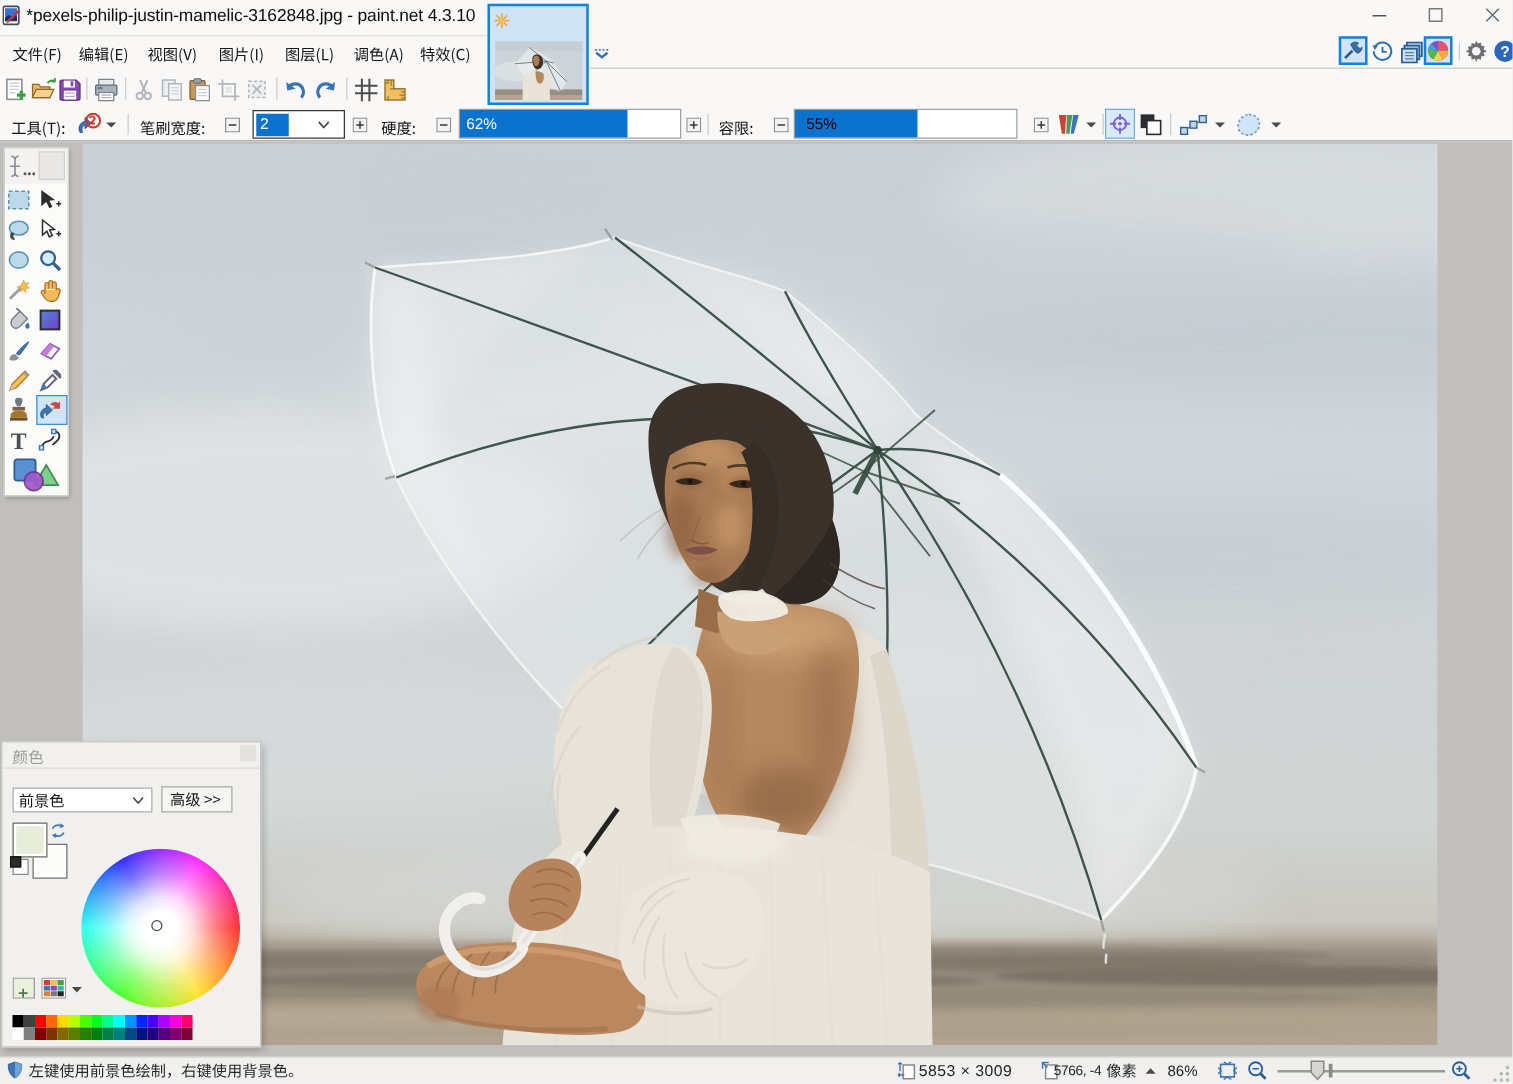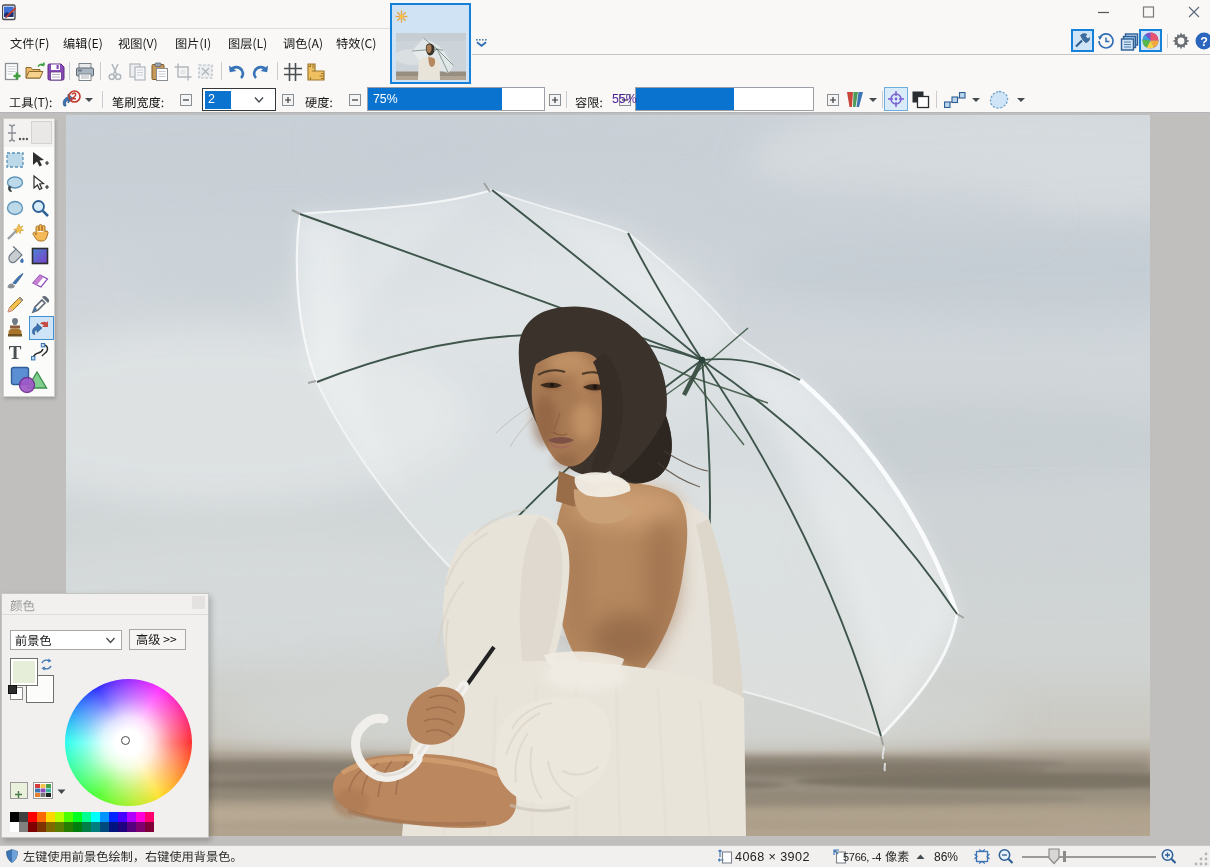--- a/index.html
+++ b/index.html
@@ -10,20 +10,21 @@
 .lbl{position:absolute;font-size:12px;color:#1a1a1a}
 </style>
 <div id="app">
 <svg class="abs" style="left:2px;top:4px" width="16" height="17" viewBox="0 0 16 17">
  <rect x="0.5" y="1" width="12.5" height="14.5" rx="1.5" fill="#fff" stroke="#4a4a52" stroke-width="1.4"></rect>
  <rect x="2" y="2.6" width="9.6" height="7.4" fill="#3b6fd4"></rect>
  <path d="M2 10 l3-2 2.4 1.6 2.6-2 1.6 1.2V13H2Z" fill="#1b2f77"></path>
  <path d="M12.8 3.6 3.6 12.6 2.6 14.6 5 13.8 14.2 4.8Z" fill="#c23b2e"></path>
  <path d="M2.6 14.6 5 13.8 3.6 12.6Z" fill="#5b8bd0"></path>
 </svg>
+    <div class="abs" style="left:21px;top:4px;font-size:13.9px;color:#0c0c0c;letter-spacing:-0.1px">*pexels-philip-justin-mamelic-3162848.jpg - paint.net 4.3.10</div>
 <svg class="abs" style="left:1090px;top:3px" width="120" height="18" viewBox="0 0 120 18">
  <line x1="8" y1="9.5" x2="19" y2="9.5" stroke="#555" stroke-width="1.2"></line>
  <rect x="53.5" y="4" width="10" height="10" fill="none" stroke="#7a7a7a" stroke-width="1.2"></rect>
  <path d="M99 4 L109 14 M109 4 L99 14" stroke="#5c6c7c" stroke-width="1.2"></path>
 </svg>
     <div style="position:absolute;left:10px;top:36px">
       <svg width="40" height="16" viewBox="0 0 40 16" style="overflow:visible;display:block">
         <path d="M5.2 2.0C5.5 2.6 5.9 3.5 6.1 4.0L7.1 3.6C6.9 3.1 6.5 2.3 6.1 1.7ZM0.6 4.0V4.9H2.5C3.2 6.7 4.2 8.3 5.5 9.6C4.1 10.8 2.5 11.6 0.4 12.2C0.6 12.4 0.9 12.8 1.0 13.0C3.0 12.4 4.7 11.5 6.1 10.3C7.5 11.5 9.2 12.4 11.2 13.0C11.3 12.7 11.6 12.3 11.8 12.1C9.8 11.6 8.2 10.8 6.8 9.6C8.1 8.4 9.0 6.8 9.7 4.9H11.6V4.0ZM6.1 9.0C5.0 7.8 4.1 6.4 3.5 4.9H8.7C8.1 6.5 7.2 7.9 6.1 9.0Z M16.1 7.9V8.8H19.6V13.1H20.5V8.8H23.8V7.9H20.5V5.2H23.3V4.3H20.5V2.0H19.6V4.3H17.9C18.1 3.8 18.2 3.2 18.3 2.6L17.5 2.4C17.2 4.0 16.7 5.6 16.0 6.6C16.2 6.7 16.6 7.0 16.8 7.1C17.1 6.6 17.4 5.9 17.6 5.2H19.6V7.9ZM15.5 1.9C14.8 3.7 13.7 5.6 12.6 6.7C12.7 7.0 13.0 7.4 13.1 7.6C13.5 7.2 13.9 6.7 14.2 6.2V13.0H15.1V4.8C15.6 3.9 16.0 3.0 16.3 2.1Z M27.3 14.5 28.0 14.2C26.9 12.4 26.4 10.4 26.4 8.3C26.4 6.2 26.9 4.2 28.0 2.4L27.3 2.1C26.2 3.9 25.5 5.9 25.5 8.3C25.5 10.7 26.2 12.7 27.3 14.5Z M29.8 12.1H30.9V8.1H34.3V7.1H30.9V4.1H34.9V3.1H29.8Z M36.5 14.5C37.6 12.7 38.3 10.7 38.3 8.3C38.3 5.9 37.6 3.9 36.5 2.1L35.8 2.4C36.8 4.2 37.3 6.2 37.3 8.3C37.3 10.4 36.8 12.4 35.8 14.2Z" fill="#1a1a1a"></path>
       </svg>
     </div>
@@ -243,38 +244,38 @@
       <svg width="28" height="16" viewBox="0 0 28 16" style="overflow:visible;display:block">
         <path d="M5.2 4.4V9.0H7.7C7.6 9.6 7.5 10.2 7.1 10.7C6.6 10.3 6.3 9.8 6.0 9.3L5.3 9.5C5.6 10.2 6.0 10.8 6.6 11.3C6.1 11.7 5.4 12.1 4.4 12.4C4.6 12.5 4.8 12.9 4.9 13.1C6.0 12.7 6.7 12.3 7.2 11.8C8.3 12.5 9.6 12.9 11.3 13.1C11.4 12.8 11.6 12.5 11.8 12.3C10.2 12.1 8.8 11.8 7.8 11.2C8.3 10.5 8.5 9.7 8.6 9.0H11.3V4.4H8.7V3.2H11.6V2.4H5.0V3.2H7.8V4.4ZM6.1 7.0H7.8V7.6L7.8 8.2H6.1ZM8.6 8.2 8.7 7.6V7.0H10.5V8.2ZM6.1 5.1H7.8V6.3H6.1ZM8.7 5.1H10.5V6.3H8.7ZM0.6 2.5V3.3H2.1C1.8 5.2 1.3 6.9 0.4 8.1C0.5 8.3 0.7 8.9 0.8 9.1C1.0 8.8 1.3 8.4 1.5 8.1V12.5H2.2V11.5H4.6V6.2H2.3C2.6 5.3 2.8 4.3 3.0 3.3H4.7V2.5ZM2.2 7.1H3.9V10.7H2.2Z M16.9 4.2V5.3H14.9V6.0H16.9V8.1H21.7V6.0H23.6V5.3H21.7V4.2H20.8V5.3H17.8V4.2ZM20.8 6.0V7.3H17.8V6.0ZM21.4 9.6C20.9 10.2 20.1 10.7 19.3 11.1C18.4 10.7 17.7 10.2 17.2 9.6ZM15.1 8.8V9.6H16.7L16.3 9.8C16.8 10.5 17.5 11.0 18.3 11.5C17.1 11.9 15.8 12.1 14.5 12.2C14.7 12.4 14.8 12.8 14.9 13.0C16.4 12.8 17.9 12.5 19.2 12.0C20.4 12.5 21.9 12.9 23.4 13.1C23.5 12.8 23.7 12.5 23.9 12.3C22.6 12.1 21.3 11.9 20.3 11.5C21.3 10.9 22.2 10.2 22.8 9.1L22.2 8.8L22.0 8.8ZM18.0 2.0C18.1 2.3 18.3 2.7 18.5 3.0H13.7V6.4C13.7 8.2 13.7 10.8 12.7 12.6C12.9 12.7 13.3 12.9 13.5 13.1C14.5 11.1 14.7 8.3 14.7 6.4V3.9H23.8V3.0H19.5C19.3 2.6 19.1 2.2 18.9 1.8Z M26.1 7.3C26.5 7.3 26.9 7.0 26.9 6.5C26.9 6.0 26.5 5.6 26.1 5.6C25.6 5.6 25.3 6.0 25.3 6.5C25.3 7.0 25.6 7.3 26.1 7.3ZM26.1 12.2C26.5 12.2 26.9 11.9 26.9 11.4C26.9 10.9 26.5 10.5 26.1 10.5C25.6 10.5 25.3 10.9 25.3 11.4C25.3 11.9 25.6 12.2 26.1 12.2Z" fill="#1a1a1a"></path>
       </svg>
     </div>
     <svg class="abs" style="left:349px;top:94px" width="12" height="12" viewBox="0 0 12 12">
       <rect x="0.5" y="0.5" width="11" height="11" fill="#f4f4f4" stroke="#8a8f94"></rect>
       <path d="M3 6 h6" stroke="#33383d" stroke-width="1.2"></path>
     </svg>
     <div class="abs" style="left:367px;top:87px;width:178px;height:24px;background:#fff;border:1px solid #9aa0a5"></div>
     <div class="abs" style="left:368px;top:88px;width:134px;height:22px;background:#0a72cf"></div>
-    <div class="abs" style="left:373px;top:92px;font-size:12.3px;color:#fff">75%</div>
+    <div class="abs" style="left:373px;top:92px;font-size:12.3px;color:#fff">62%</div>
     <svg class="abs" style="left:549px;top:94px" width="12" height="12" viewBox="0 0 12 12">
       <rect x="0.5" y="0.5" width="11" height="11" fill="#f4f4f4" stroke="#8a8f94"></rect>
       <path d="M3 6 h6 M6 3 v6" stroke="#33383d" stroke-width="1.2"></path>
     </svg>
     <div class="sep" style="left:566px;top:91px;height:17px"></div>
     <div style="position:absolute;left:575px;top:95px">
       <svg width="28" height="16" viewBox="0 0 28 16" style="overflow:visible;display:block">
         <path d="M4.0 4.4C3.3 5.3 2.2 6.1 1.1 6.7C1.3 6.8 1.6 7.2 1.7 7.4C2.8 6.7 4.1 5.7 4.9 4.6ZM7.2 4.9C8.3 5.6 9.7 6.6 10.3 7.3L11.0 6.7C10.3 6.0 8.9 5.0 7.8 4.4ZM6.0 5.4C4.9 7.2 2.7 8.8 0.5 9.6C0.7 9.8 0.9 10.1 1.0 10.3C1.6 10.1 2.2 9.9 2.7 9.6V13.1H3.6V12.7H8.6V13.0H9.5V9.4C10.0 9.7 10.6 10.0 11.1 10.2C11.2 9.9 11.5 9.6 11.7 9.4C9.7 8.6 8.0 7.7 6.6 6.1L6.8 5.8ZM3.6 11.8V9.8H8.6V11.8ZM3.6 9.0C4.6 8.3 5.4 7.6 6.1 6.8C6.9 7.7 7.8 8.4 8.8 9.0ZM5.3 2.0C5.5 2.3 5.6 2.6 5.8 3.0H1.0V5.2H1.9V3.8H10.3V5.2H11.2V3.0H6.8C6.7 2.6 6.5 2.1 6.2 1.7Z M13.3 2.3V13.0H14.1V3.2H15.9C15.7 4.0 15.3 5.1 14.9 5.9C15.8 6.9 16.0 7.7 16.0 8.4C16.0 8.8 16.0 9.1 15.8 9.3C15.7 9.3 15.5 9.4 15.4 9.4C15.2 9.4 15.0 9.4 14.7 9.4C14.8 9.6 14.9 9.9 14.9 10.2C15.2 10.2 15.5 10.2 15.7 10.1C16.0 10.1 16.2 10.0 16.4 9.9C16.7 9.7 16.9 9.1 16.9 8.5C16.9 7.7 16.7 6.8 15.8 5.8C16.2 4.8 16.6 3.6 17.0 2.6L16.4 2.3L16.3 2.3ZM22.1 5.4V6.9H18.5V5.4ZM22.1 4.6H18.5V3.2H22.1ZM17.6 13.1C17.8 12.9 18.2 12.8 20.7 12.1C20.7 11.9 20.6 11.5 20.7 11.2L18.5 11.8V7.7H19.7C20.3 10.2 21.4 12.0 23.4 13.0C23.5 12.7 23.8 12.4 24.0 12.2C23.0 11.8 22.2 11.1 21.6 10.2C22.3 9.8 23.1 9.3 23.7 8.8L23.1 8.1C22.6 8.6 21.9 9.1 21.2 9.6C20.9 9.0 20.7 8.4 20.5 7.7H23.0V2.4H17.6V11.4C17.6 11.9 17.3 12.2 17.2 12.3C17.3 12.5 17.5 12.8 17.6 13.1Z M26.1 7.3C26.5 7.3 26.9 7.0 26.9 6.5C26.9 6.0 26.5 5.6 26.1 5.6C25.6 5.6 25.3 6.0 25.3 6.5C25.3 7.0 25.6 7.3 26.1 7.3ZM26.1 12.2C26.5 12.2 26.9 11.9 26.9 11.4C26.9 10.9 26.5 10.5 26.1 10.5C25.6 10.5 25.3 10.9 25.3 11.4C25.3 11.9 25.6 12.2 26.1 12.2Z" fill="#1a1a1a"></path>
       </svg>
     </div>
     <svg class="abs" style="left:619px;top:94px" width="12" height="12" viewBox="0 0 12 12">
       <rect x="0.5" y="0.5" width="11" height="11" fill="#f4f4f4" stroke="#8a8f94"></rect>
       <path d="M3 6 h6" stroke="#33383d" stroke-width="1.2"></path>
     </svg>
     <div class="abs" style="left:635px;top:87px;width:179px;height:24px;background:#fff;border:1px solid #9aa0a5"></div>
     <div class="abs" style="left:636px;top:88px;width:98px;height:22px;background:#0a72cf"></div>
-    <div class="abs" style="left:612px;top:92px;font-size:12.3px;color:#4c1d95">55%</div>
+    <div class="abs" style="left:645px;top:92px;font-size:12.3px;color:#000000">55%</div>
     <svg class="abs" style="left:827px;top:94px" width="12" height="12" viewBox="0 0 12 12">
       <rect x="0.5" y="0.5" width="11" height="11" fill="#f4f4f4" stroke="#8a8f94"></rect>
       <path d="M3 6 h6 M6 3 v6" stroke="#33383d" stroke-width="1.2"></path>
     </svg>
     <svg class="abs" style="left:845px;top:90px" width="20" height="20" viewBox="0 0 20 20">
  <path d="M2 2 L8 2 L7 17 L4.5 17Z" fill="#c94537"></path>
  <path d="M8.5 2 L13 2 L10.5 17 L8 17Z" fill="#4b9b57"></path>
  <path d="M13.5 2 L18 2 L14 17 L11.5 17Z" fill="#3c74b4"></path>
 </svg>
     <svg class="abs" style="left:868px;top:97px" width="10" height="6" viewBox="0 0 10 6">
@@ -659,21 +660,21 @@
 </svg>
     <div style="position:absolute;left:23px;top:849px">
       <svg width="220" height="16" viewBox="0 0 220 16" style="overflow:visible;display:block">
         <path d="M4.5 1.8C4.4 2.5 4.3 3.3 4.1 4.0H0.8V4.9H3.9C3.2 7.5 2.2 10.0 0.3 11.6C0.5 11.8 0.8 12.1 1.0 12.3C2.4 11.0 3.4 9.2 4.1 7.3V8.1H6.8V11.8H2.8V12.7H11.6V11.8H7.8V8.1H11.0V7.3H4.1C4.4 6.5 4.6 5.7 4.8 4.9H11.3V4.0H5.1C5.2 3.3 5.3 2.6 5.5 2.0Z M12.8 7.9V8.7H14.2V11.1C14.2 11.6 13.8 12.1 13.6 12.2C13.8 12.4 14.0 12.7 14.1 12.9C14.3 12.7 14.6 12.5 16.5 11.1C16.4 11.0 16.3 10.7 16.2 10.4L15.0 11.2V8.7H16.3V7.9H15.0V6.2H16.2V5.4H13.3C13.6 5.0 13.9 4.5 14.1 4.0H16.3V3.2H14.5C14.7 2.8 14.8 2.4 14.9 2.0L14.1 1.8C13.8 3.0 13.2 4.2 12.5 5.0C12.7 5.2 13.0 5.6 13.1 5.7L13.3 5.4V6.2H14.2V7.9ZM19.3 2.8V3.5H20.7V4.4H18.9V5.1H20.7V6.1H19.3V6.8H20.7V7.7H19.2V8.5H20.7V9.5H18.9V10.2H20.7V11.7H21.4V10.2H23.7V9.5H21.4V8.5H23.4V7.7H21.4V6.8H23.2V5.1H24.0V4.4H23.2V2.8H21.4V1.9H20.7V2.8ZM21.4 5.1H22.5V6.1H21.4ZM21.4 4.4V3.5H22.5V4.4ZM16.7 7.1C16.7 7.0 16.8 7.0 16.9 6.9H18.2C18.1 7.9 17.9 8.7 17.7 9.5C17.5 9.1 17.3 8.6 17.2 8.0L16.6 8.3C16.8 9.1 17.1 9.8 17.4 10.4C17.0 11.3 16.4 12.0 15.7 12.5C15.9 12.6 16.1 12.9 16.2 13.1C16.9 12.6 17.4 12.0 17.8 11.2C18.9 12.6 20.4 12.9 22.1 12.9H23.7C23.7 12.7 23.9 12.3 24.0 12.1C23.6 12.1 22.4 12.1 22.1 12.1C20.6 12.1 19.2 11.8 18.2 10.4C18.6 9.3 18.8 7.9 18.9 6.2L18.5 6.1L18.3 6.1H17.6C18.1 5.2 18.6 4.0 19.0 2.8L18.5 2.4L18.3 2.5H16.5V3.4H18.0C17.6 4.4 17.2 5.4 17.0 5.7C16.8 6.1 16.5 6.4 16.3 6.5C16.4 6.6 16.6 6.9 16.7 7.1Z M31.7 1.9V3.2H28.3V4.0H31.7V5.2H28.7V8.6H31.6C31.6 9.3 31.4 9.9 31.0 10.5C30.3 10.0 29.8 9.5 29.4 8.8L28.7 9.1C29.1 9.9 29.7 10.5 30.4 11.1C29.9 11.6 29.0 12.0 27.9 12.3C28.1 12.5 28.3 12.9 28.4 13.1C29.7 12.7 30.6 12.2 31.2 11.6C32.4 12.3 34.0 12.8 35.7 13.1C35.8 12.8 36.1 12.5 36.3 12.2C34.5 12.1 33.0 11.6 31.7 11.0C32.2 10.2 32.4 9.4 32.5 8.6H35.7V5.2H32.6V4.0H36.1V3.2H32.6V1.9ZM29.5 6.0H31.7V7.3L31.7 7.8H29.5ZM32.6 6.0H34.9V7.8H32.6L32.6 7.3ZM27.8 1.8C27.1 3.7 25.9 5.5 24.7 6.6C24.8 6.9 25.1 7.3 25.2 7.5C25.6 7.1 26.1 6.5 26.5 5.9V13.1H27.4V4.6C27.9 3.8 28.3 2.9 28.6 2.1Z M38.5 2.7V7.1C38.5 8.8 38.3 11.0 37.0 12.5C37.2 12.6 37.6 12.9 37.7 13.1C38.6 12.1 39.1 10.7 39.2 9.3H42.3V12.9H43.2V9.3H46.5V11.8C46.5 12.0 46.4 12.1 46.2 12.1C46.0 12.1 45.1 12.1 44.3 12.1C44.4 12.3 44.5 12.7 44.6 13.0C45.7 13.0 46.4 13.0 46.9 12.8C47.3 12.7 47.4 12.4 47.4 11.8V2.7ZM39.4 3.6H42.3V5.5H39.4ZM46.5 3.6V5.5H43.2V3.6ZM39.4 6.4H42.3V8.4H39.3C39.4 8.0 39.4 7.5 39.4 7.1ZM46.5 6.4V8.4H43.2V6.4Z M56.2 5.8V10.8H57.0V5.8ZM58.6 5.4V11.9C58.6 12.1 58.6 12.1 58.4 12.1C58.2 12.2 57.5 12.2 56.8 12.1C56.9 12.4 57.1 12.8 57.1 13.0C58.0 13.0 58.7 13.0 59.0 12.8C59.4 12.7 59.5 12.4 59.5 11.9V5.4ZM57.6 1.8C57.4 2.4 56.9 3.2 56.5 3.8H52.8L53.4 3.5C53.2 3.1 52.7 2.3 52.2 1.8L51.3 2.1C51.8 2.6 52.2 3.3 52.5 3.8H49.4V4.6H60.4V3.8H57.5C57.9 3.3 58.3 2.6 58.6 2.1ZM53.8 8.4V9.6H51.1V8.4ZM53.8 7.7H51.1V6.5H53.8ZM50.2 5.7V13.0H51.1V10.4H53.8V12.0C53.8 12.2 53.7 12.2 53.6 12.2C53.4 12.2 52.9 12.2 52.2 12.2C52.4 12.4 52.5 12.8 52.5 13.0C53.4 13.0 53.9 13.0 54.2 12.8C54.6 12.7 54.7 12.5 54.7 12.0V5.7Z M64.0 4.3H70.2V5.1H64.0ZM64.0 2.9H70.2V3.7H64.0ZM64.2 8.5H70.0V9.7H64.2ZM68.6 11.3C69.7 11.7 71.1 12.4 71.8 12.9L72.5 12.3C71.7 11.8 70.3 11.1 69.2 10.7ZM64.6 10.7C63.8 11.3 62.6 11.8 61.5 12.2C61.7 12.3 62.1 12.7 62.2 12.8C63.3 12.4 64.6 11.7 65.4 11.0ZM66.3 5.9C66.4 6.1 66.5 6.3 66.6 6.5H61.7V7.2H72.5V6.5H67.6C67.5 6.2 67.3 5.9 67.1 5.7H71.1V2.3H63.1V5.7H66.9ZM63.4 7.9V10.4H66.6V12.2C66.6 12.3 66.6 12.3 66.4 12.3C66.3 12.3 65.7 12.3 65.0 12.3C65.1 12.5 65.3 12.8 65.3 13.1C66.2 13.1 66.7 13.1 67.1 12.9C67.5 12.8 67.6 12.6 67.6 12.2V10.4H70.9V7.9Z M79.0 6.1V8.2H76.2V6.1ZM79.9 6.1H82.8V8.2H79.9ZM80.5 3.7C80.1 4.2 79.7 4.8 79.2 5.2H76.0C76.5 4.7 76.9 4.2 77.3 3.7ZM77.5 1.8C76.7 3.4 75.2 4.9 73.7 5.8C73.8 6.0 74.1 6.5 74.2 6.7C74.6 6.5 74.9 6.2 75.3 5.9V11.1C75.3 12.5 75.9 12.8 77.8 12.8C78.3 12.8 82.0 12.8 82.5 12.8C84.4 12.8 84.7 12.3 84.9 10.4C84.7 10.3 84.3 10.2 84.1 10.1C83.9 11.7 83.7 12.0 82.5 12.0C81.7 12.0 78.4 12.0 77.8 12.0C76.4 12.0 76.2 11.8 76.2 11.1V9.1H82.8V9.6H83.7V5.2H80.3C80.9 4.6 81.5 3.9 81.9 3.3L81.3 2.8L81.1 2.9H77.9C78.0 2.6 78.2 2.4 78.3 2.1Z M85.9 11.4 86.1 12.3C87.1 11.9 88.5 11.4 89.8 10.9L89.6 10.1C88.2 10.6 86.8 11.1 85.9 11.4ZM91.3 5.9V6.7H95.5V5.9ZM86.1 6.9C86.3 6.8 86.5 6.8 87.8 6.6C87.3 7.3 86.9 7.9 86.7 8.2C86.4 8.6 86.1 8.9 85.9 9.0C86.0 9.2 86.1 9.7 86.2 9.9C86.4 9.7 86.8 9.6 89.6 8.8C89.6 8.6 89.6 8.3 89.6 8.0L87.5 8.6C88.3 7.5 89.1 6.1 89.8 4.8L89.0 4.4C88.8 4.8 88.5 5.3 88.3 5.8L87.0 5.9C87.6 4.9 88.3 3.5 88.8 2.2L87.9 1.8C87.5 3.3 86.7 4.9 86.4 5.3C86.2 5.7 86.0 6.0 85.8 6.1C85.9 6.3 86.0 6.7 86.1 6.9ZM90.2 12.8C90.5 12.6 91.0 12.6 95.5 12.1C95.7 12.4 95.9 12.8 96.0 13.1L96.8 12.7C96.4 11.9 95.6 10.6 94.9 9.7L94.2 10.0C94.5 10.4 94.8 10.9 95.1 11.4L91.6 11.7C92.1 10.9 92.8 9.7 93.3 8.9H96.6V8.0H90.2V8.9H92.3C91.8 9.7 90.9 11.2 90.6 11.6C90.4 11.8 90.1 11.9 89.9 11.9C90.0 12.1 90.1 12.6 90.2 12.8ZM93.1 1.8C92.4 3.5 91.1 5.0 89.7 5.9C89.9 6.1 90.1 6.5 90.2 6.7C91.4 5.9 92.5 4.7 93.3 3.3C94.2 4.5 95.5 5.7 96.6 6.6C96.7 6.3 96.9 5.9 97.1 5.7C95.9 5.0 94.5 3.7 93.8 2.5L94.0 2.1Z M105.8 3.0V9.7H106.7V3.0ZM108.0 2.0V11.8C108.0 12.0 108.0 12.1 107.8 12.1C107.5 12.1 106.9 12.1 106.1 12.0C106.3 12.3 106.4 12.7 106.4 13.0C107.4 13.0 108.0 13.0 108.4 12.8C108.8 12.7 108.9 12.4 108.9 11.8V2.0ZM99.3 2.1C99.1 3.3 98.7 4.5 98.1 5.3C98.3 5.4 98.7 5.6 98.9 5.7C99.1 5.3 99.3 4.9 99.5 4.4H101.1V5.7H98.1V6.6H101.1V7.8H98.7V12.1H99.5V8.6H101.1V13.0H102.0V8.6H103.7V11.1C103.7 11.3 103.7 11.3 103.5 11.3C103.4 11.3 103.0 11.3 102.5 11.3C102.6 11.5 102.7 11.8 102.7 12.1C103.4 12.1 103.9 12.1 104.2 11.9C104.5 11.8 104.5 11.6 104.5 11.2V7.8H102.0V6.6H105.0V5.7H102.0V4.4H104.5V3.6H102.0V1.9H101.1V3.6H99.8C100.0 3.2 100.1 2.7 100.2 2.3Z M111.7 13.4C113.0 12.9 113.8 11.9 113.8 10.6C113.8 9.8 113.5 9.2 112.8 9.2C112.3 9.2 111.9 9.5 111.9 10.1C111.9 10.7 112.3 11.0 112.8 11.0L113.0 10.9C112.9 11.8 112.4 12.3 111.4 12.7Z M127.0 1.8C126.9 2.6 126.7 3.4 126.4 4.1H122.8V5.0H126.1C125.3 7.0 124.1 8.7 122.4 9.9C122.6 10.1 122.9 10.4 123.0 10.7C123.9 10.0 124.6 9.2 125.3 8.4V13.1H126.2V12.4H131.6V13.0H132.6V7.4H125.9C126.4 6.6 126.8 5.8 127.1 5.0H133.5V4.1H127.4C127.6 3.4 127.8 2.7 128.0 2.0ZM126.2 11.5V8.3H131.6V11.5Z M134.8 7.9V8.7H136.2V11.1C136.2 11.6 135.8 12.1 135.6 12.2C135.8 12.4 136.0 12.7 136.1 12.9C136.3 12.7 136.6 12.5 138.5 11.1C138.4 11.0 138.3 10.7 138.2 10.4L137.0 11.2V8.7H138.3V7.9H137.0V6.2H138.2V5.4H135.3C135.6 5.0 135.9 4.5 136.1 4.0H138.3V3.2H136.5C136.7 2.8 136.8 2.4 136.9 2.0L136.1 1.8C135.8 3.0 135.2 4.2 134.5 5.0C134.7 5.2 135.0 5.6 135.1 5.7L135.3 5.4V6.2H136.2V7.9ZM141.3 2.8V3.5H142.7V4.4H140.9V5.1H142.7V6.1H141.3V6.8H142.7V7.7H141.2V8.5H142.7V9.5H140.9V10.2H142.7V11.7H143.4V10.2H145.7V9.5H143.4V8.5H145.4V7.7H143.4V6.8H145.2V5.1H146.0V4.4H145.2V2.8H143.4V1.9H142.7V2.8ZM143.4 5.1H144.5V6.1H143.4ZM143.4 4.4V3.5H144.5V4.4ZM138.7 7.1C138.7 7.0 138.8 7.0 138.9 6.9H140.2C140.1 7.9 139.9 8.7 139.7 9.5C139.5 9.1 139.3 8.6 139.2 8.0L138.6 8.3C138.8 9.1 139.1 9.8 139.4 10.4C139.0 11.3 138.4 12.0 137.7 12.5C137.9 12.6 138.1 12.9 138.2 13.1C138.9 12.6 139.4 12.0 139.8 11.2C140.9 12.6 142.4 12.9 144.1 12.9H145.7C145.7 12.7 145.9 12.3 146.0 12.1C145.6 12.1 144.4 12.1 144.1 12.1C142.6 12.1 141.2 11.8 140.2 10.4C140.6 9.3 140.8 7.9 140.9 6.2L140.5 6.1L140.3 6.1H139.6C140.1 5.2 140.6 4.0 141.0 2.8L140.5 2.4L140.3 2.5H138.5V3.4H140.0C139.6 4.4 139.2 5.4 139.0 5.7C138.8 6.1 138.5 6.4 138.3 6.5C138.4 6.6 138.6 6.9 138.7 7.1Z M153.7 1.9V3.2H150.3V4.0H153.7V5.2H150.7V8.6H153.6C153.6 9.3 153.4 9.9 153.0 10.5C152.3 10.0 151.8 9.5 151.4 8.8L150.7 9.1C151.1 9.9 151.7 10.5 152.4 11.1C151.9 11.6 151.0 12.0 149.9 12.3C150.1 12.5 150.3 12.9 150.4 13.1C151.7 12.7 152.6 12.2 153.2 11.6C154.4 12.3 156.0 12.8 157.7 13.1C157.8 12.8 158.1 12.5 158.3 12.2C156.5 12.1 155.0 11.6 153.7 11.0C154.2 10.2 154.4 9.4 154.5 8.6H157.7V5.2H154.6V4.0H158.1V3.2H154.6V1.9ZM151.5 6.0H153.7V7.3L153.7 7.8H151.5ZM154.6 6.0H156.9V7.8H154.6L154.6 7.3ZM149.8 1.8C149.1 3.7 147.9 5.5 146.7 6.6C146.8 6.9 147.1 7.3 147.2 7.5C147.6 7.1 148.1 6.5 148.5 5.9V13.1H149.4V4.6C149.9 3.8 150.3 2.9 150.6 2.1Z M160.5 2.7V7.1C160.5 8.8 160.3 11.0 159.0 12.5C159.2 12.6 159.6 12.9 159.7 13.1C160.6 12.1 161.1 10.7 161.2 9.3H164.3V12.9H165.2V9.3H168.5V11.8C168.5 12.0 168.4 12.1 168.2 12.1C168.0 12.1 167.1 12.1 166.3 12.1C166.4 12.3 166.5 12.7 166.6 13.0C167.7 13.0 168.4 13.0 168.9 12.8C169.3 12.7 169.4 12.4 169.4 11.8V2.7ZM161.4 3.6H164.3V5.5H161.4ZM168.5 3.6V5.5H165.2V3.6ZM161.4 6.4H164.3V8.4H161.3C161.4 8.0 161.4 7.5 161.4 7.1ZM168.5 6.4V8.4H165.2V6.4Z M179.8 7.5V8.5H174.1V7.5ZM173.2 6.8V13.1H174.1V10.9H179.8V12.0C179.8 12.2 179.7 12.3 179.5 12.3C179.3 12.3 178.6 12.3 177.9 12.2C178.0 12.5 178.1 12.8 178.2 13.1C179.2 13.1 179.8 13.1 180.2 12.9C180.6 12.8 180.7 12.5 180.7 12.0V6.8ZM174.1 9.2H179.8V10.3H174.1ZM174.8 1.8V2.9H171.8V3.6H174.8V4.7C173.5 5.0 172.3 5.1 171.5 5.3L171.6 6.1L174.8 5.5V6.4H175.7V1.8ZM177.5 1.8V5.1C177.5 6.0 177.8 6.2 179.0 6.2C179.2 6.2 180.8 6.2 181.0 6.2C182.0 6.2 182.2 5.9 182.3 4.7C182.1 4.7 181.7 4.6 181.5 4.4C181.5 5.3 181.4 5.5 181.0 5.5C180.6 5.5 179.3 5.5 179.1 5.5C178.5 5.5 178.4 5.4 178.4 5.1V4.1C179.6 3.8 180.9 3.4 181.8 3.0L181.2 2.4C180.5 2.7 179.4 3.1 178.4 3.4V1.8Z M186.0 4.3H192.2V5.1H186.0ZM186.0 2.9H192.2V3.7H186.0ZM186.2 8.5H192.0V9.7H186.2ZM190.6 11.3C191.7 11.7 193.1 12.4 193.8 12.9L194.5 12.3C193.7 11.8 192.3 11.1 191.2 10.7ZM186.6 10.7C185.8 11.3 184.6 11.8 183.5 12.2C183.7 12.3 184.1 12.7 184.2 12.8C185.3 12.4 186.6 11.7 187.4 11.0ZM188.3 5.9C188.4 6.1 188.5 6.3 188.6 6.5H183.7V7.2H194.5V6.5H189.6C189.5 6.2 189.3 5.9 189.1 5.7H193.1V2.3H185.1V5.7H188.9ZM185.4 7.9V10.4H188.6V12.2C188.6 12.3 188.6 12.3 188.4 12.3C188.3 12.3 187.7 12.3 187.0 12.3C187.1 12.5 187.3 12.8 187.3 13.1C188.2 13.1 188.7 13.1 189.1 12.9C189.5 12.8 189.6 12.6 189.6 12.2V10.4H192.9V7.9Z M201.0 6.1V8.2H198.2V6.1ZM201.9 6.1H204.8V8.2H201.9ZM202.5 3.7C202.1 4.2 201.7 4.8 201.2 5.2H198.0C198.5 4.7 198.9 4.2 199.3 3.7ZM199.5 1.8C198.7 3.4 197.2 4.9 195.7 5.8C195.8 6.0 196.1 6.5 196.2 6.7C196.6 6.5 196.9 6.2 197.3 5.9V11.1C197.3 12.5 197.9 12.8 199.8 12.8C200.3 12.8 204.0 12.8 204.5 12.8C206.4 12.8 206.7 12.3 206.9 10.4C206.7 10.3 206.3 10.2 206.1 10.1C205.9 11.7 205.7 12.0 204.5 12.0C203.7 12.0 200.4 12.0 199.8 12.0C198.4 12.0 198.2 11.8 198.2 11.1V9.1H204.8V9.6H205.7V5.2H202.3C202.9 4.6 203.5 3.9 203.9 3.3L203.3 2.8L203.1 2.9H199.9C200.0 2.6 200.2 2.4 200.3 2.1Z M209.8 9.1C208.8 9.1 207.9 9.9 207.9 11.0C207.9 12.0 208.8 12.8 209.8 12.8C210.8 12.8 211.6 12.0 211.6 11.0C211.6 9.9 210.8 9.1 209.8 9.1ZM209.8 12.2C209.1 12.2 208.5 11.7 208.5 11.0C208.5 10.3 209.1 9.7 209.8 9.7C210.5 9.7 211.0 10.3 211.0 11.0C211.0 11.7 210.5 12.2 209.8 12.2Z" fill="#2a2a2a"></path>
       </svg>
     </div>
     <svg class="abs" style="left:718px;top:849px" width="15" height="15" viewBox="0 0 15 15">
  <rect x="4.5" y="3" width="9" height="11" fill="#fff" stroke="#7d838a" stroke-width="1.1"></rect>
  <path d="M2 1 V8 M2 1 L0.5 2.5 M2 1 L3.5 2.5 M0.5 11 H5.5 M1.8 9.5 L0.5 11 L1.8 12.5" stroke="#3c74b4" stroke-width="1.1" fill="none"></path>
 </svg>
-    <div class="lbl" style="left:735px;top:850px;color:#222;font-size:12.6px;letter-spacing:0.4px">4068 × 3902</div>
+    <div class="lbl" style="left:735px;top:850px;color:#222;font-size:12.6px;letter-spacing:0.4px">5853 × 3009</div>
     <svg class="abs" style="left:833px;top:849px" width="14" height="15" viewBox="0 0 14 15">
  <rect x="3.5" y="3" width="9" height="11" fill="#fff" stroke="#7d838a" stroke-width="1.1"></rect>
  <path d="M1 6 V1 H6 M1 1 L5 5" stroke="#3c74b4" stroke-width="1.2" fill="none"></path>
 </svg>
     <div class="lbl" style="left:843px;top:851px;color:#222;font-size:11px;letter-spacing:-0.3px">5766, -4</div>
     <div style="position:absolute;left:885px;top:849px">
       <svg width="25" height="16" viewBox="0 0 25 16" style="overflow:visible;display:block">
         <path d="M5.9 3.4H8.1C7.9 3.8 7.7 4.1 7.4 4.4H5.1C5.4 4.1 5.7 3.7 5.9 3.4ZM5.9 1.8C5.4 2.9 4.5 4.2 3.1 5.1C3.3 5.2 3.6 5.5 3.7 5.7C4.0 5.5 4.2 5.3 4.4 5.2V7.0H6.3C5.7 7.6 4.8 8.1 3.5 8.5C3.7 8.6 3.9 8.9 4.0 9.0C5.1 8.7 5.9 8.3 6.5 7.8C6.7 8.0 6.9 8.2 7.0 8.4C6.2 9.1 4.7 9.9 3.5 10.2C3.7 10.4 3.9 10.7 4.0 10.8C5.1 10.4 6.5 9.7 7.4 8.9C7.5 9.1 7.6 9.4 7.7 9.6C6.7 10.6 4.9 11.5 3.4 12.0C3.6 12.1 3.8 12.4 3.9 12.6C5.2 12.2 6.8 11.3 7.8 10.4C7.9 11.1 7.8 11.8 7.5 12.0C7.4 12.2 7.2 12.3 6.9 12.3C6.7 12.3 6.5 12.3 6.1 12.2C6.3 12.5 6.3 12.8 6.4 13.0C6.6 13.0 6.9 13.0 7.1 13.0C7.6 13.0 7.9 13.0 8.2 12.6C8.7 12.1 8.9 10.8 8.5 9.5L9.1 9.2C9.5 10.6 10.3 11.7 11.2 12.4C11.4 12.1 11.6 11.8 11.8 11.7C10.9 11.2 10.1 10.1 9.7 8.9C10.2 8.7 10.7 8.4 11.1 8.1L10.5 7.6C9.9 8.0 9.0 8.5 8.2 8.9C8.0 8.3 7.6 7.8 7.0 7.4L7.3 7.0H11.0V4.4H8.4C8.7 4.0 9.1 3.5 9.3 3.0L8.8 2.6L8.6 2.7H6.4L6.8 2.0ZM5.2 5.1H7.4C7.3 5.5 7.2 5.9 6.9 6.3H5.2ZM8.1 5.1H10.1V6.3H7.8C8.0 5.9 8.1 5.5 8.1 5.1ZM3.2 1.9C2.5 3.7 1.5 5.6 0.4 6.7C0.5 7.0 0.8 7.4 0.9 7.6C1.2 7.3 1.6 6.8 1.9 6.3V13.0H2.8V4.9C3.3 4.0 3.7 3.1 4.1 2.1Z M20.0 11.0C21.0 11.5 22.3 12.3 22.9 12.9L23.7 12.3C23.0 11.8 21.6 11.0 20.6 10.5ZM15.8 10.5C15.0 11.2 13.8 11.8 12.8 12.3C13.0 12.4 13.3 12.7 13.5 12.9C14.5 12.4 15.8 11.6 16.6 10.8ZM14.6 8.5C14.8 8.4 15.1 8.4 17.6 8.2C16.5 8.7 15.5 9.1 15.1 9.2C14.3 9.4 13.8 9.6 13.4 9.6C13.5 9.9 13.6 10.3 13.6 10.4C13.9 10.3 14.4 10.3 18.0 10.1V12.0C18.0 12.1 18.0 12.2 17.8 12.2C17.6 12.2 16.9 12.2 16.2 12.2C16.3 12.4 16.5 12.7 16.5 13.0C17.4 13.0 18.0 13.0 18.4 12.9C18.8 12.7 18.9 12.5 18.9 12.0V10.0L22.0 9.8C22.3 10.1 22.6 10.4 22.8 10.6L23.5 10.1C23.0 9.6 21.9 8.8 21.1 8.2L20.4 8.7C20.7 8.8 20.9 9.0 21.2 9.2L16.2 9.5C17.9 8.9 19.6 8.2 21.2 7.3L20.6 6.8C20.1 7.0 19.6 7.3 19.1 7.5L16.3 7.7C17.0 7.4 17.6 7.1 18.2 6.7L17.9 6.4H23.8V5.7H18.7V4.9H22.5V4.2H18.7V3.4H23.2V2.7H18.7V1.8H17.8V2.7H13.5V3.4H17.8V4.2H14.2V4.9H17.8V5.7H12.9V6.4H17.2C16.3 6.9 15.5 7.3 15.2 7.5C14.8 7.6 14.6 7.7 14.3 7.7C14.4 7.9 14.5 8.3 14.6 8.5Z" fill="#2a2a2a"></path>
       </svg>
     </div>

